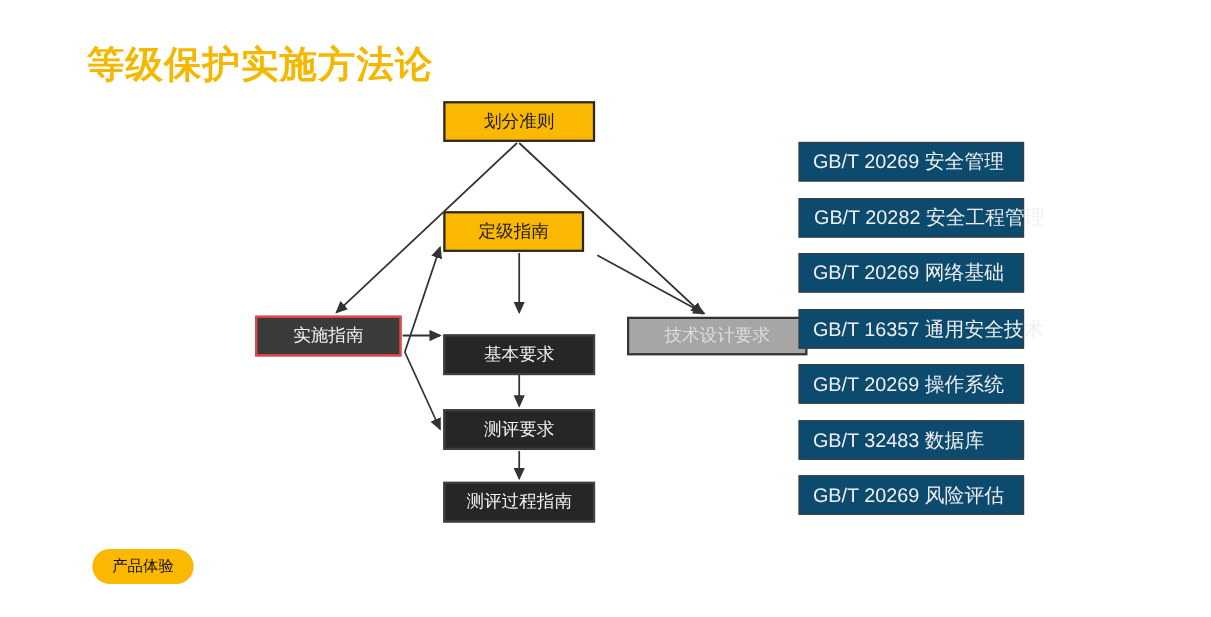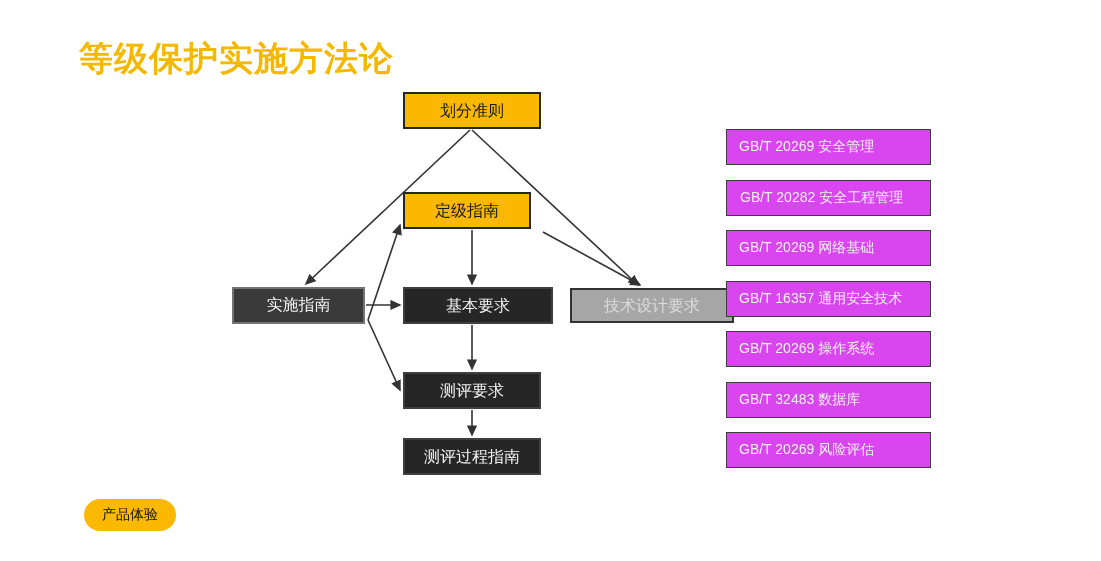--- a/index.html
+++ b/index.html
@@ -52,43 +52,42 @@
     border: 2px solid #262626;
     color: #1a1a1a;
   }
   .node-dark {
     background: #262626;
     border: 2px solid #3f3f3f;
     color: #f2f2f2;
   }
   .node-gray {
     background: #3a3a3a;
-    border: 2px solid #737373;
+    border: 2px solid #ef4444;
     color: #f2f2f2;
-    font-family: Liberation Mono, monospace;
   }
   .node-light {
     background: #a6a6a6;
     border: 2px solid #333333;
     color: #dcdcdc;
   }
 
   .std-item {
     position: absolute;
     left: 726px;
     width: 205px;
     height: 36px;
     box-sizing: border-box;
-    background: #d946ef;
+    background: #0c4a6e;
     border: 1px solid #3d3d3d;
     color: #f0f0f0;
     display: flex;
     align-items: center;
     padding-left: 12px;
-    font-size: 14px;
+    font-size: 18px;
     white-space: nowrap;
     z-index: 5;
   }
 
   #product-badge {
     position: absolute;
     left: 84px;
     top: 499px;
     width: 92px;
     height: 32px;
@@ -133,21 +132,21 @@
     <line x1="472" y1="325" x2="472" y2="369"></line>
 
     <line x1="472" y1="410" x2="472" y2="435"></line>
   </g>
 </svg>
 
 <div id="node-layer">
     <div class="node node-amber" style="left: 403px; top: 92px; width: 138px; height: 37px;">划分准则</div>
     <div class="node node-amber" style="left: 403px; top: 192px; width: 128px; height: 37px;">定级指南</div>
     <div class="node node-gray" style="left: 232px; top: 287px; width: 133px; height: 37px;">实施指南</div>
-    <div class="node node-dark" style="left: 403px; top: 287px; width: 150px; height: 37px;">基本要求</div>
+    <div class="node node-dark" style="left: 403px; top: 304px; width: 138px; height: 37px;">基本要求</div>
     <div class="node node-light" style="left: 570px; top: 288px; width: 164px; height: 35px;">技术设计要求</div>
     <div class="node node-dark" style="left: 403px; top: 372px; width: 138px; height: 37px;">测评要求</div>
     <div class="node node-dark" style="left: 403px; top: 438px; width: 138px; height: 37px;">测评过程指南</div>
   </div>
 <div id="standards-layer">
     <div class="std-item" style="top: 129px;">GB/T 20269 安全管理</div>
     <div class="std-item" style="top: 179.5px; padding-left: 13px;">GB/T 20282 安全工程管理</div>
     <div class="std-item" style="top: 230px;">GB/T 20269 网络基础</div>
     <div class="std-item" style="top: 280.5px;">GB/T 16357 通用安全技术</div>
     <div class="std-item" style="top: 331px;">GB/T 20269 操作系统</div>

